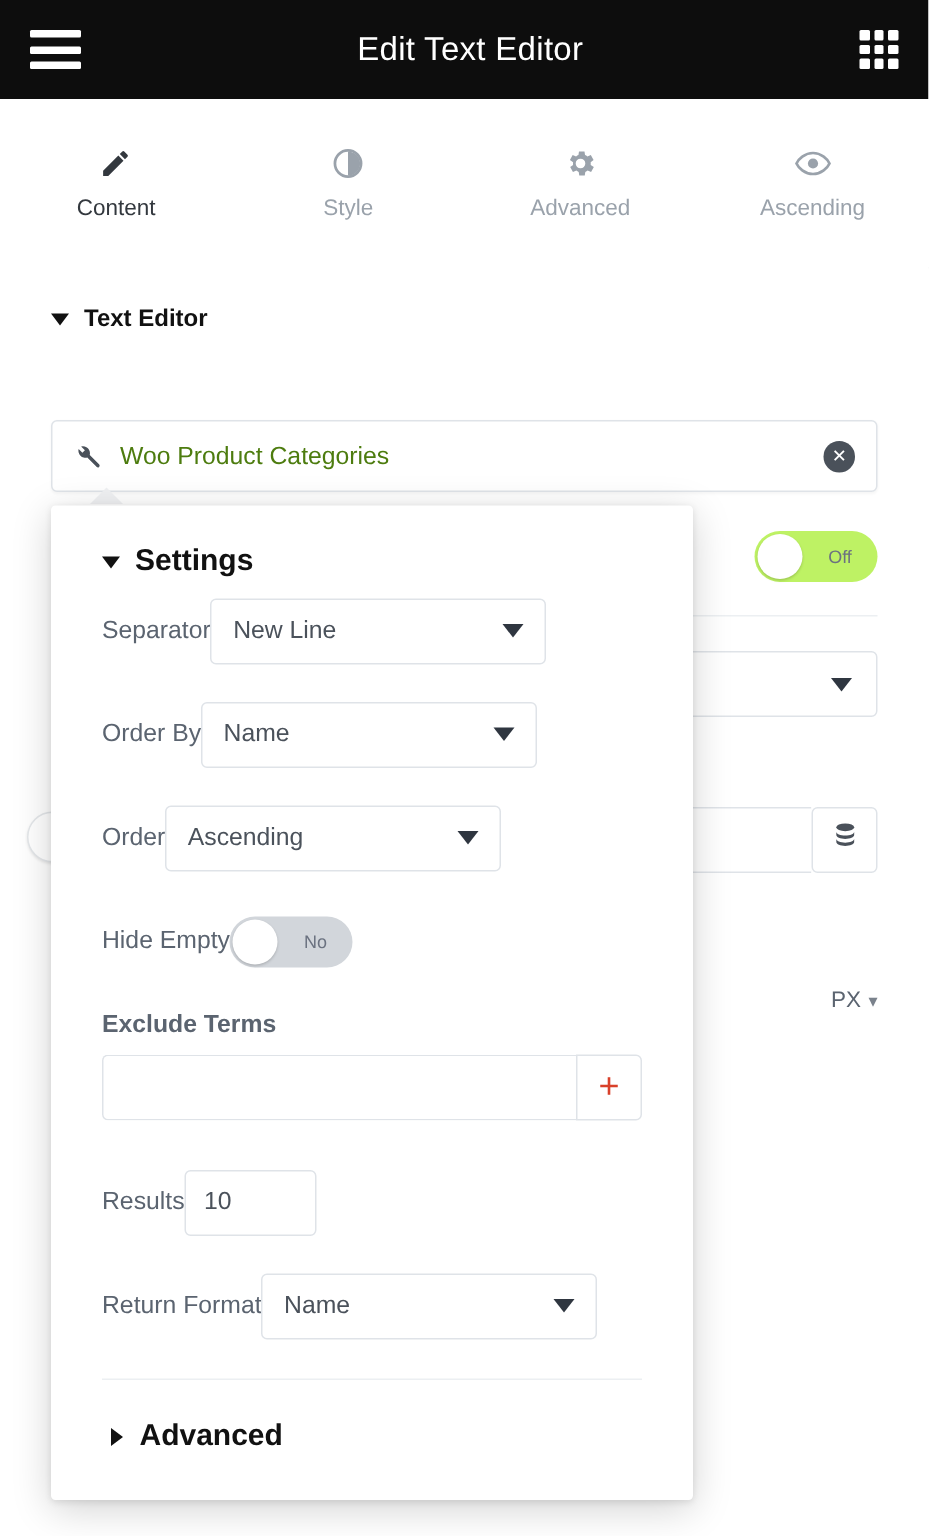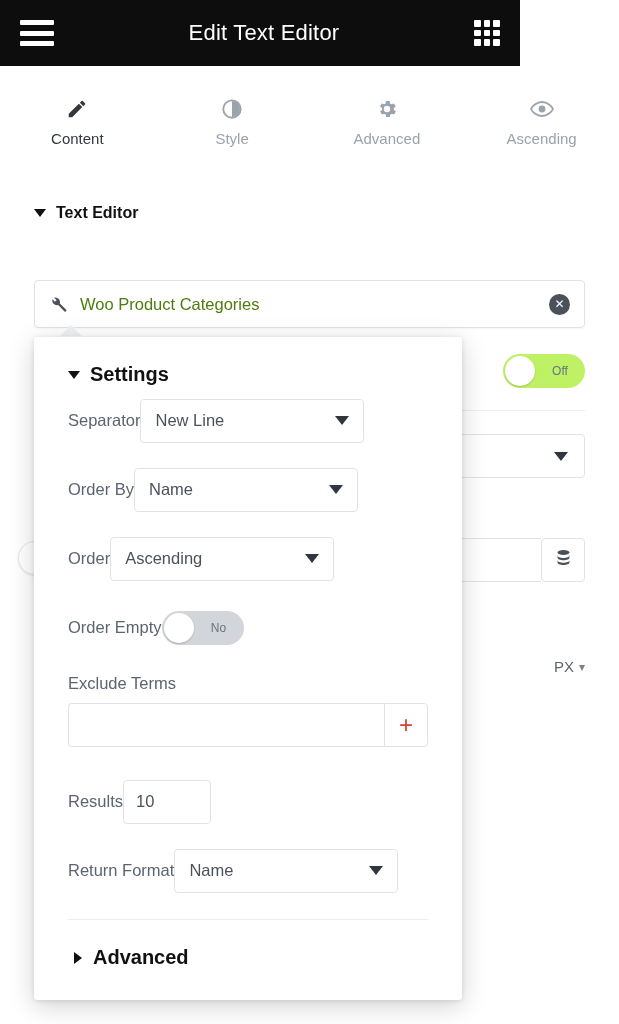--- a/index.html
+++ b/index.html
@@ -6,21 +6,21 @@
   html, body {
     width: 619px; height: 1024px;
     background: #ffffff;
     font-family: "Liberation Sans", sans-serif;
     overflow: hidden;
   }
   .screen { position: relative; width: 619px; height: 1024px; background: #fff; }
 
   
   .topbar {
-    position: absolute; top: 0; left: 0; width: 520px; height: 66px;
+    position: absolute; top: 0; left: 0; width: 619px; height: 66px;
     background: #0d0d0d; display: flex; align-items: center;
     justify-content: space-between; padding: 0 20px;
   }
   .hamburger { width: 34px; height: 26px; display: flex; flex-direction: column;
     justify-content: space-between; cursor: pointer; }
   .hamburger span { display: block; height: 5px; background: #fff; border-radius: 1px; }
   .topbar-title { color: #ffffff; font-size: 22px; font-weight: 400; letter-spacing: .2px; }
   .grid-icon { width: 26px; height: 26px; display: grid;
     grid-template-columns: repeat(3, 1fr); grid-template-rows: repeat(3, 1fr);
     gap: 3px; cursor: pointer; }
@@ -134,21 +134,21 @@
   .select .sel-val { font-size: 16.5px; color: #4b525b; }
 
   .toggle {
     width: 82px; height: 34px; border-radius: 17px; background: #d2d6db;
     display: flex; align-items: center; cursor: pointer;
   }
   .toggle .knob { width: 30px; height: 30px; border-radius: 50%; background: #fff;
     margin-left: 2px; box-shadow: 0 1px 2px rgba(0,0,0,.18); }
   .toggle .tg-label { flex: 1; text-align: center; font-size: 12px; color: #6b7280; }
 
-  .stack-label { font-size: 16.5px; color: #5b6470; padding: 12px 0 10px 0; }
+  .stack-label { font-size: 16.5px; color: #5b6470; padding: 12px 0 10px 0; font-weight: bold; }
   .input-with-btn { display: flex; height: 44px; width: 360px; }
   .input-with-btn .txt {
     flex: 1; border: 1px solid #dfe3e8; border-right: none; border-radius: 4px 0 0 4px;
     background: #fff; font-size: 16px; color: #4b525b; padding: 0 12px;
     font-family: "Liberation Sans", sans-serif; outline: none;
   }
   .add-btn {
     width: 44px; border: 1px solid #dfe3e8; border-radius: 0 4px 4px 0; background: #fff;
     display: flex; align-items: center; justify-content: center; cursor: pointer;
     color: #d9402a; font-size: 24px; line-height: 1; font-weight: 400;
@@ -305,21 +305,21 @@
 
       <div class="row">
         <span class="row-label">Order</span>
         <div class="select">
           <span class="sel-val">Ascending</span>
           <span class="dd-arrow"></span>
         </div>
       </div>
 
       <div class="row">
-        <span class="row-label">Order Empty</span>
+        <span class="row-label">Hide Empty</span>
         <div class="toggle">
           <span class="knob"></span>
           <span class="tg-label">No</span>
         </div>
       </div>
 
       <div class="stack-label">Exclude Terms</div>
       <div class="input-with-btn">
         <input class="txt" type="text" value="" placeholder="" style="">
         <div class="add-btn">+</div>

